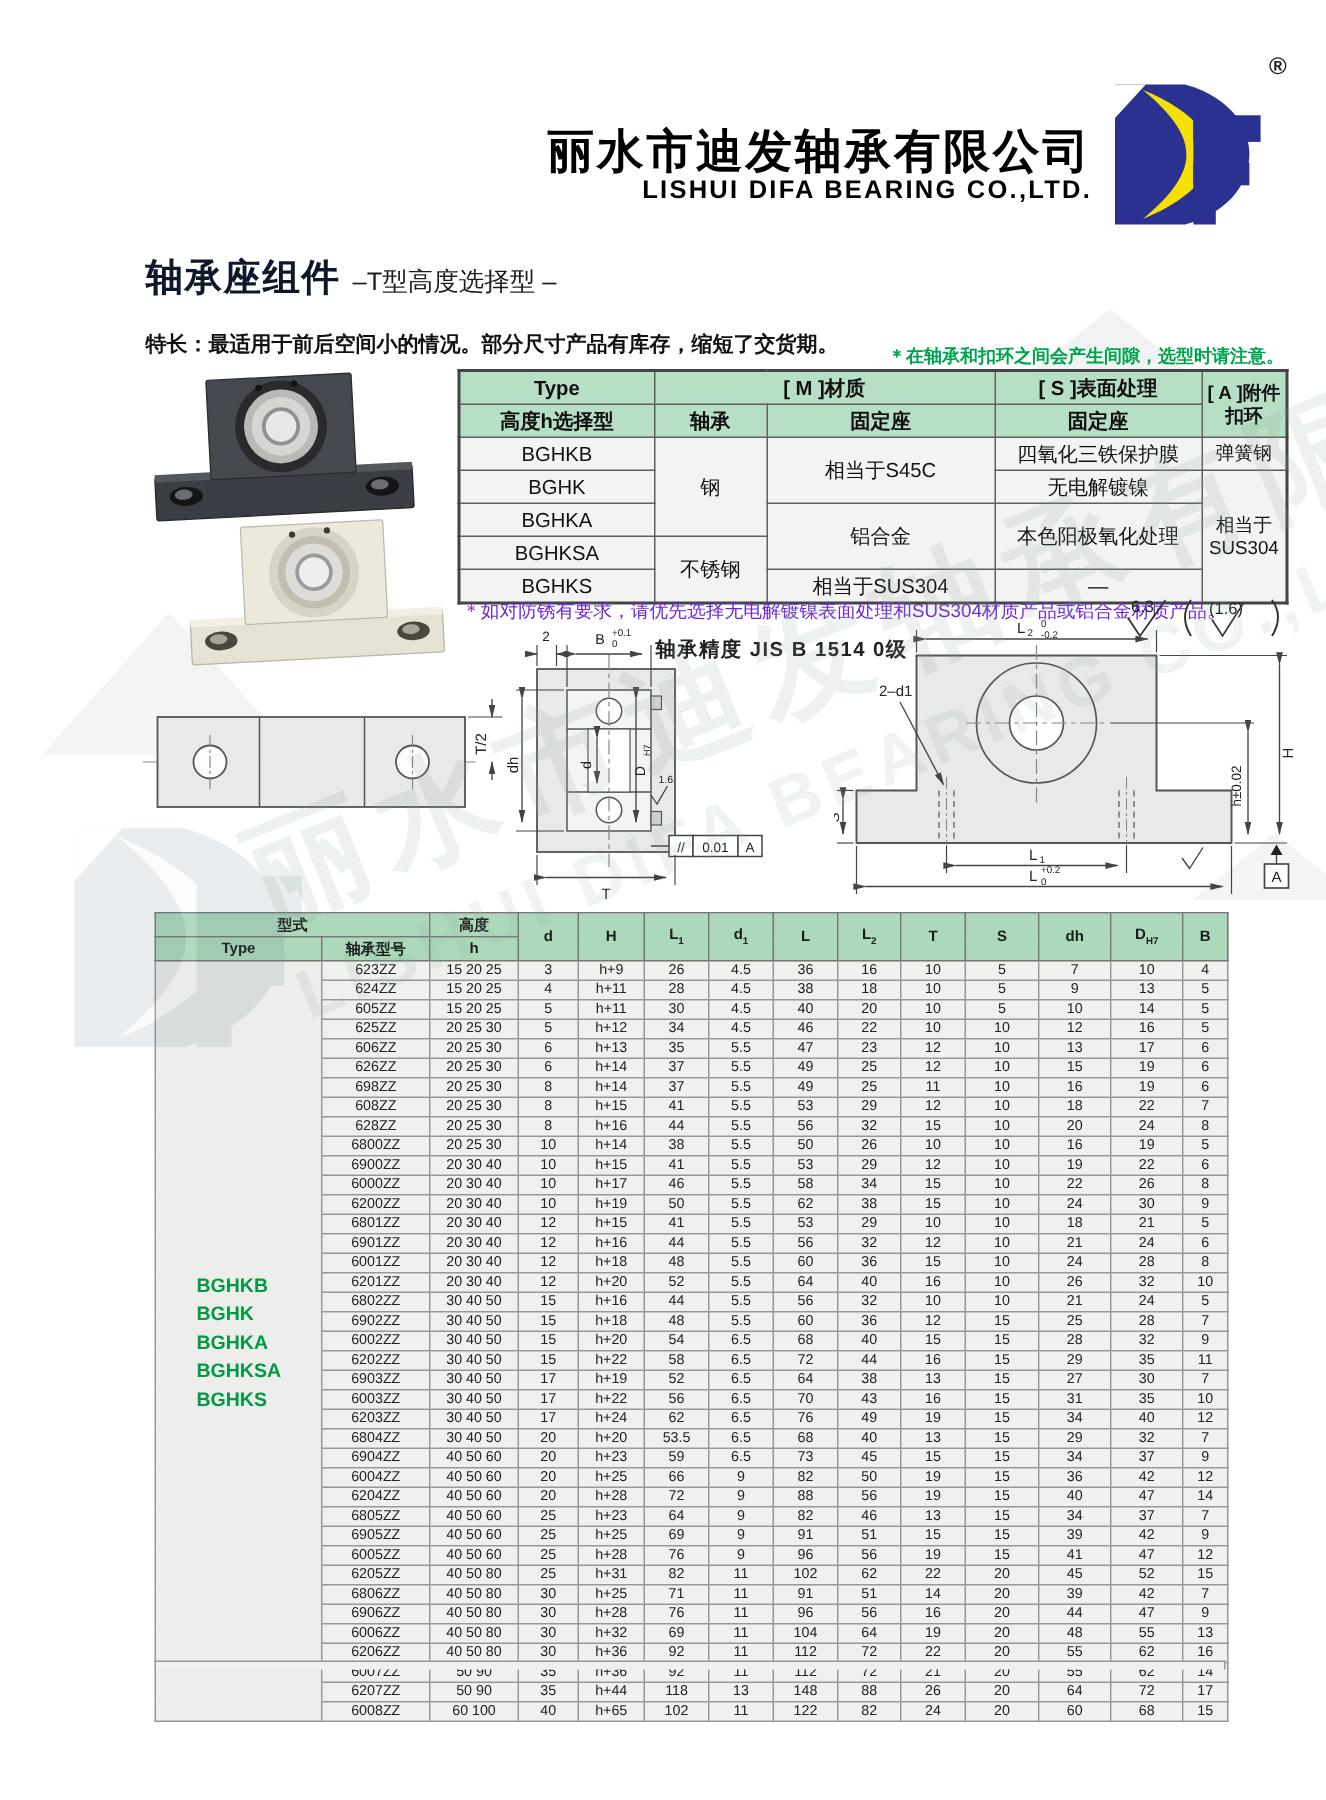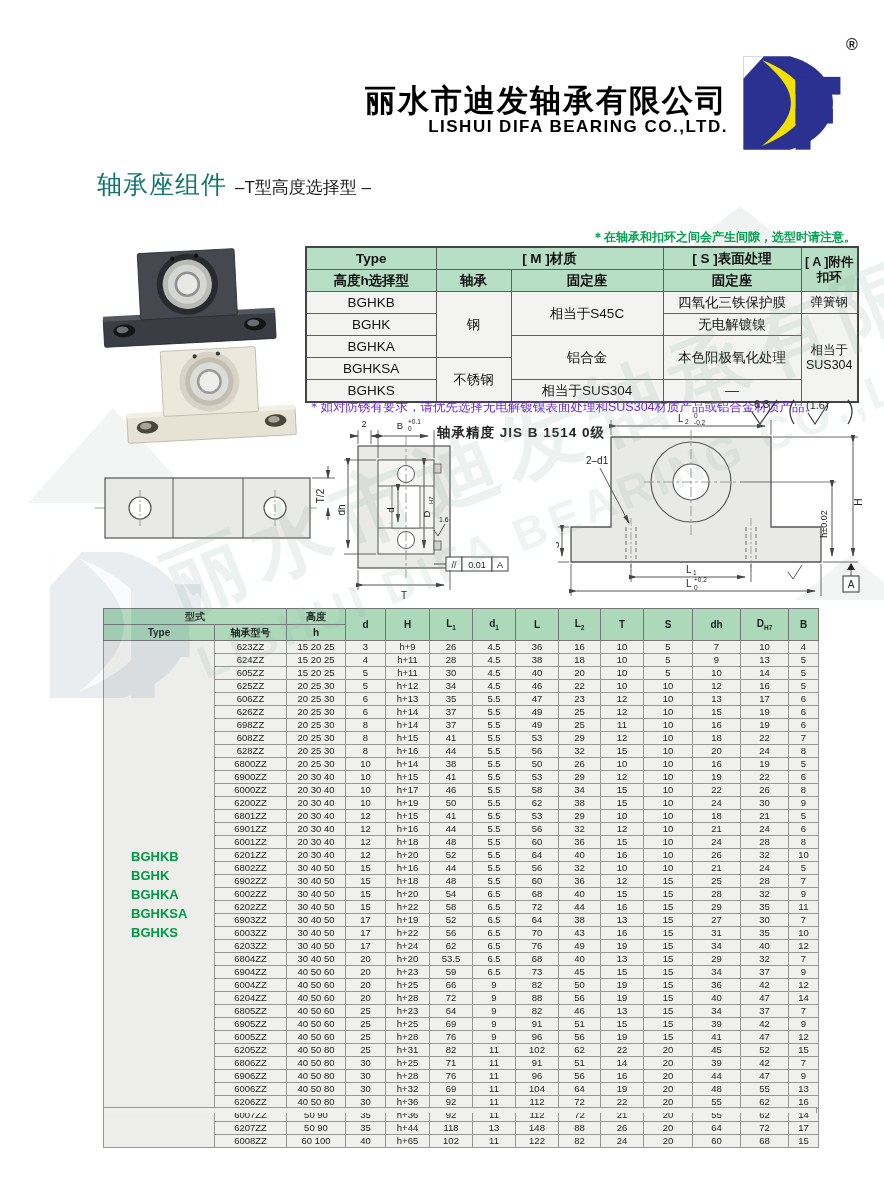--- a/index.html
+++ b/index.html
@@ -7,21 +7,21 @@
         font-family:"Liberation Sans","DejaVu Sans",sans-serif;color:#1c1c1c;}
   .abs{position:absolute;}
   
   .slogan{top:54px;right:156px;font-size:19px;font-weight:bold;letter-spacing:3px;color:#00a44e;z-index:2;}
   .company-cn{top:80px;right:156px;font-size:31px;font-weight:bold;letter-spacing:2px;color:#000;z-index:2;}
   .company-en{top:117px;right:156px;font-size:17px;font-weight:bold;letter-spacing:1.5px;color:#000;z-index:2;}
   .logo{left:734px;top:52px;width:112px;height:102px;z-index:2;}
   .regmark{left:846px;top:36px;font-size:16px;font-weight:bold;z-index:2;}
   
   .title-row{left:97px;top:168px;z-index:2;white-space:nowrap;}
-  .title-cn{font-size:25px;font-weight:normal;color:#0f766e;letter-spacing:1px;}
+  .title-cn{font-size:25px;font-weight:bold;color:#0f172a;letter-spacing:1px;}
   .title-sub{font-size:17px;color:#1c1c1c;margin-left:8px;}
   .title-en{left:97px;top:197px;font-size:17px;color:#111;z-index:2;}
   .features{left:97px;top:221px;font-size:14px;font-weight:bold;color:#111;z-index:2;}
   .note-top{top:229px;right:28px;font-size:12px;font-weight:bold;color:#00a44e;z-index:2;}
   .note-bottom{left:308px;top:399px;font-size:12.5px;font-weight:normal;color:#6d28d9;z-index:2;}
   
   table{border-collapse:collapse;table-layout:fixed;}
   .spec{left:305px;top:246px;width:552px;font-size:13.5px;z-index:1;}
   .spec th,.spec td{border:1px solid #5f5f5f;text-align:center;padding:0;height:21px;line-height:1.15;}
   .spec th{background:#b7dfc5;font-weight:bold;color:#111;}
@@ -77,20 +77,21 @@
     <g fill="#2b3190">
       <rect x="66" y="24" width="16" height="78"></rect>
       <rect x="66" y="24" width="48" height="19"></rect>
       <rect x="66" y="58" width="40" height="16"></rect>
     </g>
   </svg>
 
   <div class="abs title-row">
     <span class="title-cn">轴承座组件</span><span class="title-sub">–T型高度选择型 –</span>
   </div>
+  <div class="abs features">特长：最适用于前后空间小的情况。部分尺寸产品有库存，缩短了交货期。</div>
   <div class="abs note-top">＊在轴承和扣环之间会产生间隙，选型时请注意。</div>
   <div class="abs note-bottom">＊如对防锈有要求，请优先选择无电解镀镍表面处理和SUS304材质产品或铝合金材质产品。</div>
 
   <svg class="abs prod1" viewBox="0 0 230 120">
     <g transform="rotate(-3 115 60)">
       <rect x="14" y="80" width="202" height="34" rx="2" fill="#3a3d43" stroke="#26282c"></rect>
       <rect x="14" y="78" width="202" height="6" fill="#54575d"></rect>
       <rect x="58" y="6" width="114" height="78" rx="2" fill="#45484e" stroke="#2a2c30"></rect>
       <ellipse cx="38" cy="96" rx="13" ry="7.5" fill="#141517"></ellipse>
       <ellipse cx="36" cy="94.5" rx="7" ry="4" fill="#6a6d73"></ellipse>

